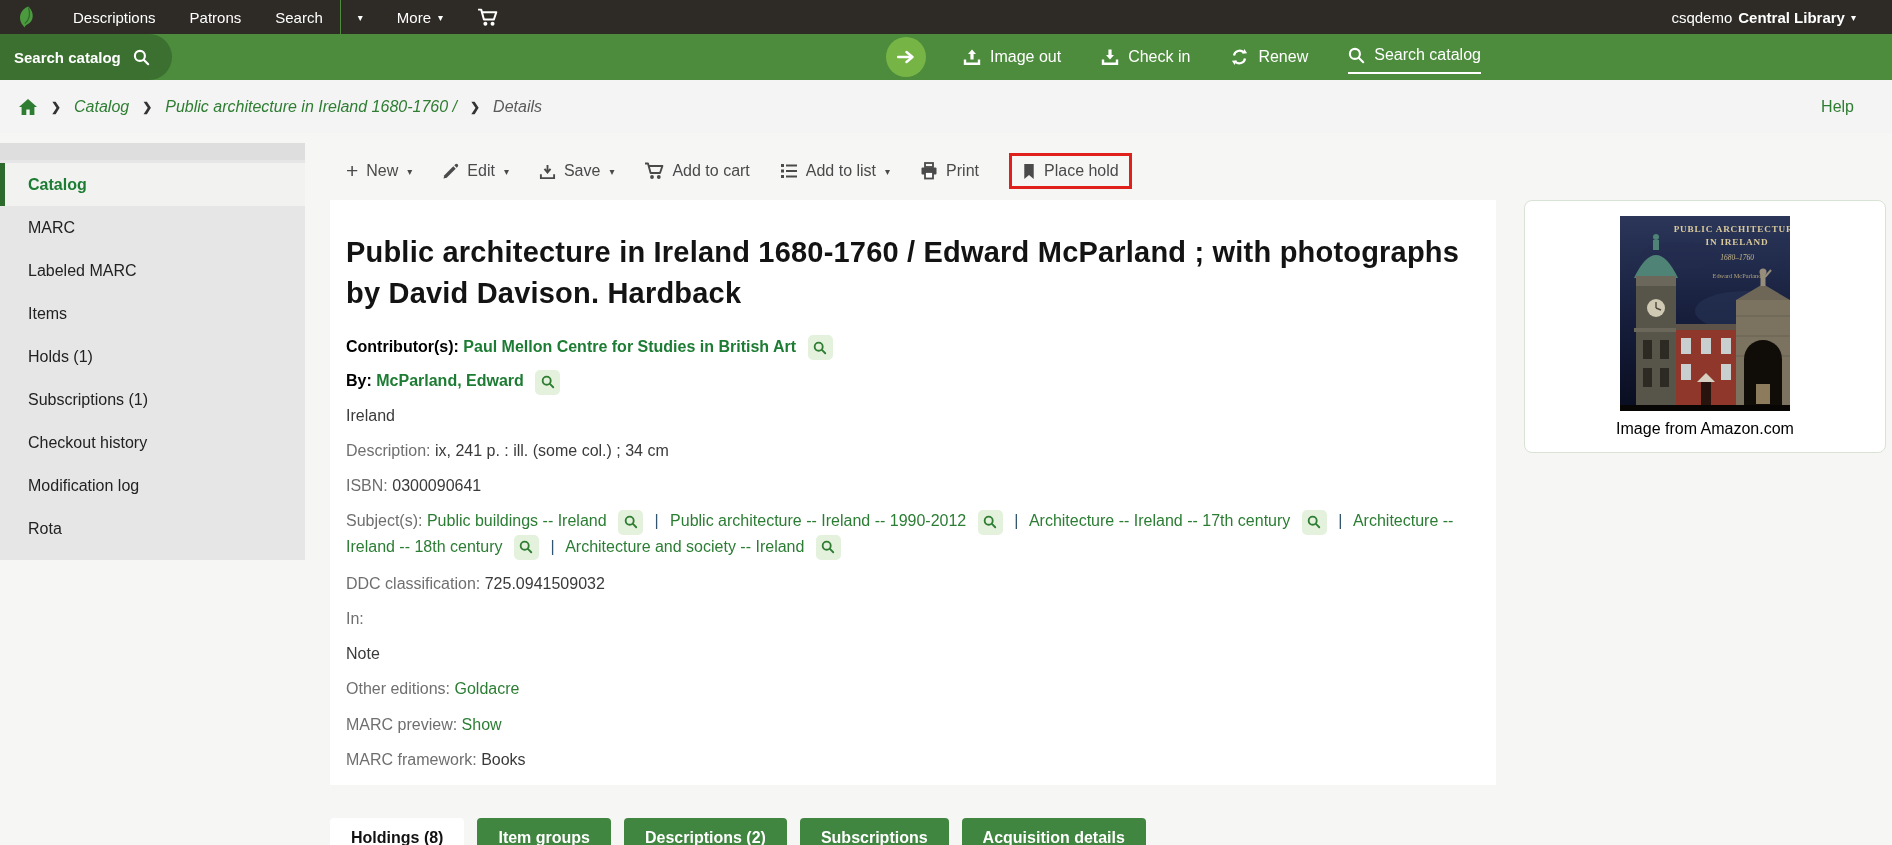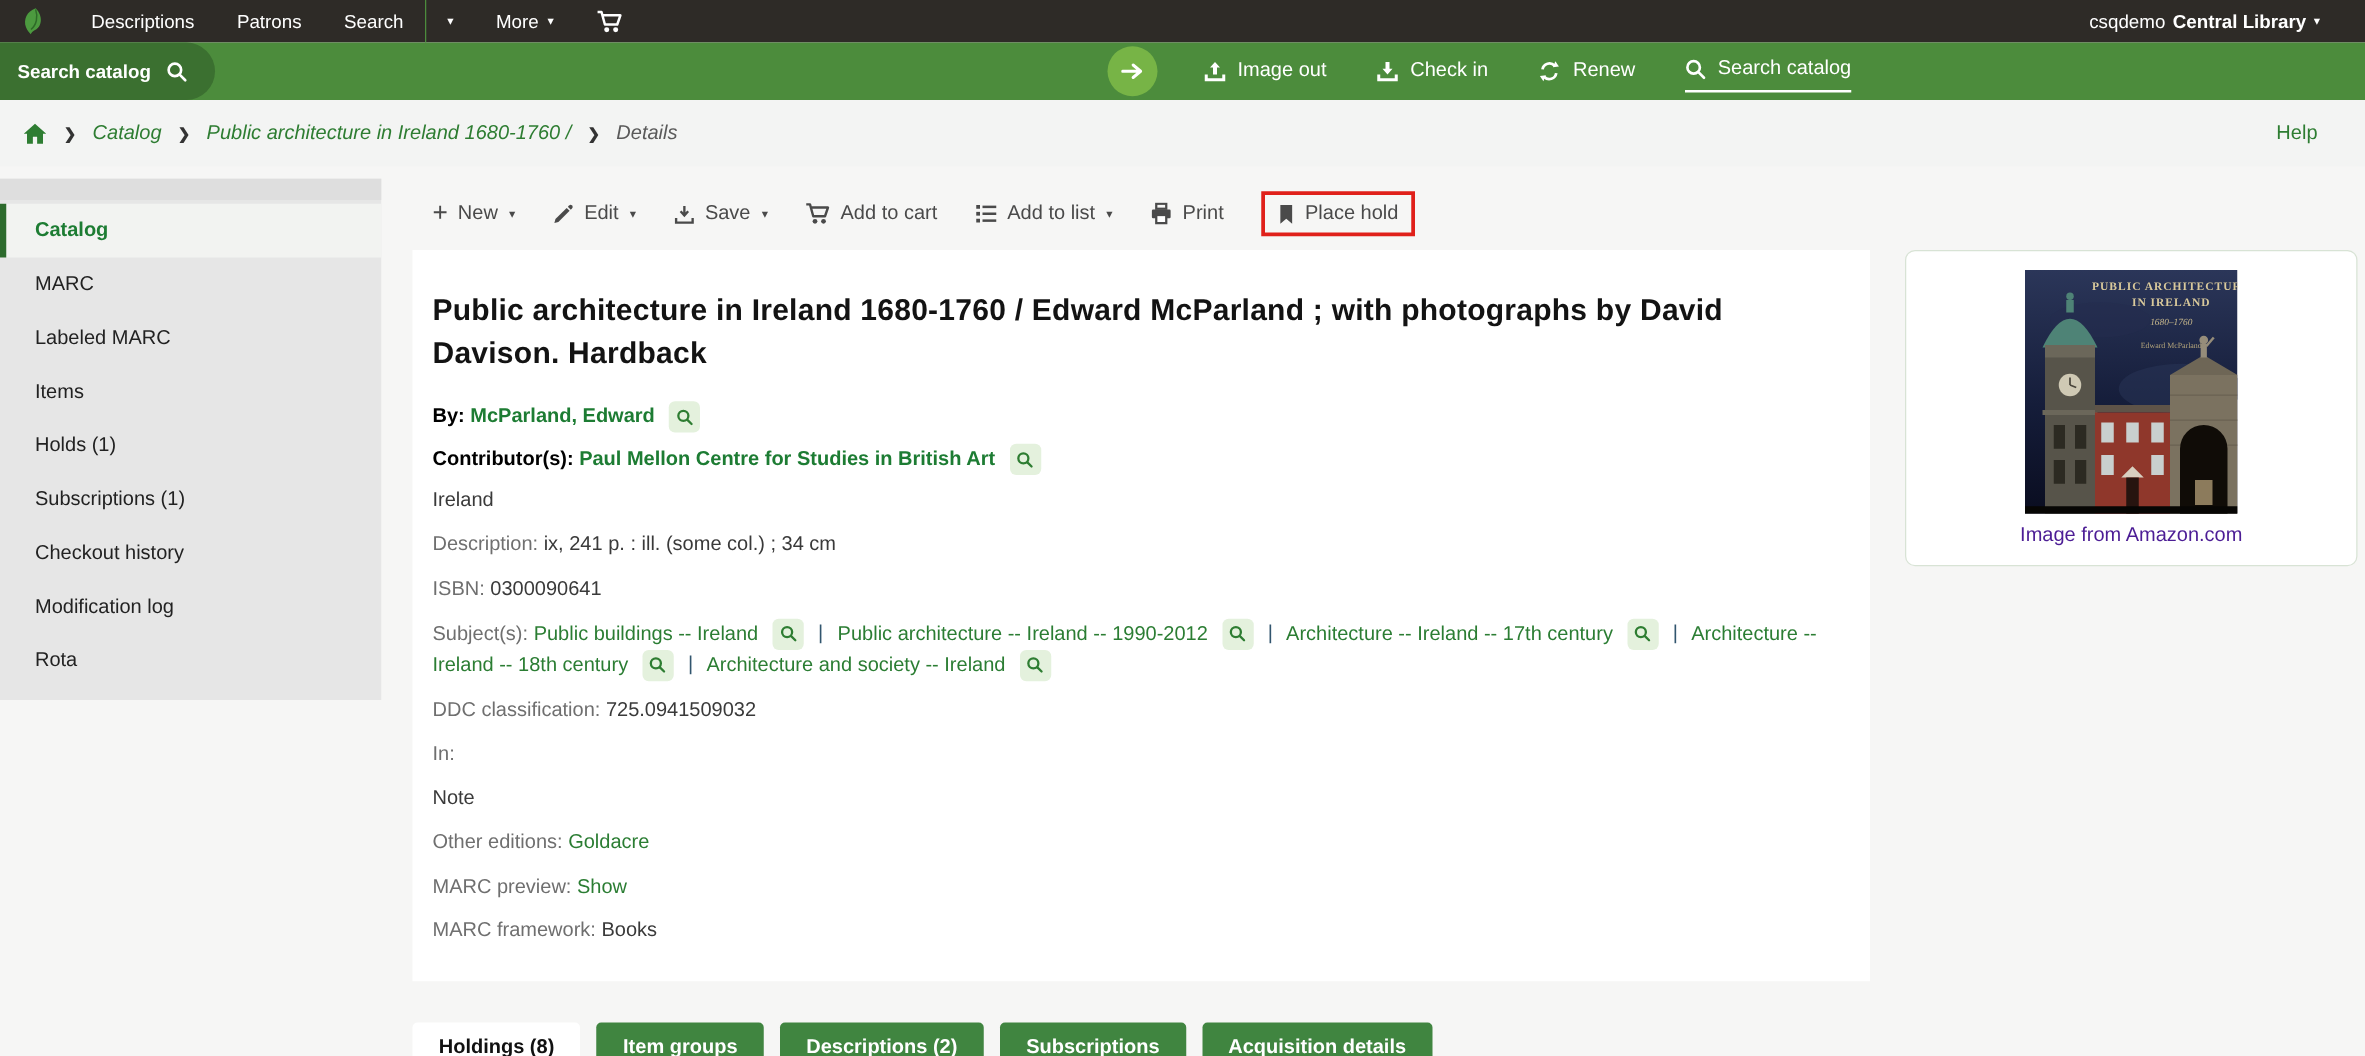--- a/index.html
+++ b/index.html
@@ -44,35 +44,35 @@
 
   
   .toolbar { position:absolute; left:346px; top:148px; display:flex; align-items:center; gap:30px; color:#4a4a4a; font-size:16px; height:46px; }
   .tbtn { display:flex; align-items:center; gap:8px; color:#4a4a4a; }
   .tbtn .caret { color:#4a4a4a; margin-left:1px; }
   .tbtn.highlighted { border:3px solid #e0201a; padding:6px 10px; }
   .plus-glyph { font-size:21px; line-height:14px; font-weight:400; }
 
   
   .record-card { position:absolute; left:330px; top:200px; width:1166px; height:585px; background:#fff; padding:32px 30px 20px 16px; }
-  .rec-title { font-size:24px; font-weight:bold; color:#131313; line-height:1.4; max-width:1135px; letter-spacing:.2px; }
+  .rec-title { font-size:29px; font-weight:bold; color:#131313; line-height:1.4; max-width:1135px; letter-spacing:.2px; }
   .fields { margin-top:22px; font-size:16px; color:#3a3a3a; }
   .fields .row { margin-bottom:12px; line-height:1.45; }
   .row.tight { margin-bottom:9px; }
   .glabel { color:#6f6f6f; }
   .blabel { color:#000; font-weight:bold; }
   .glink { color:#2b7d33; }
   .glink.bold { color:#1d7c33; font-weight:bold; }
   .mag-badge { display:inline-flex; width:25px; height:25px; background:#e4f1dd; border-radius:5px; align-items:center; justify-content:center; margin-left:7px; vertical-align:middle; color:#2e7d32; }
   .pipe { color:#31556e; margin:0 7px; }
   .subjects-row { max-width:1125px; line-height:1.85; margin-bottom:8px; }
 
   
   .cover-card { position:absolute; left:1524px; top:200px; width:362px; height:253px; background:#fff; border:1px solid #d8e3d5; border-radius:8px; display:flex; flex-direction:column; align-items:center; justify-content:center; }
-  .cover-caption { color:#4c1d95; font-size:16px; margin-top:9px; }
+  .cover-caption { color:#000000; font-size:16px; margin-top:9px; }
 
   
   .tabs { position:absolute; left:330px; top:818px; display:flex; gap:13px; }
   .tab { padding:11px 21px; font-size:16px; font-weight:bold; border-radius:4px 4px 0 0; background:#408540; color:#fff; }
   .tab.active { background:#fff; color:#111; }
 </style>
 </head>
 <body>
 
 <div class="topbar">
@@ -264,33 +264,33 @@
     </svg>
     <span>Place hold</span>
   </button>
 </div>
 
 <div class="record-card">
   <h1 class="rec-title">Public architecture in Ireland 1680-1760 / Edward McParland ; with photographs by David Davison. Hardback</h1>
   <div class="fields">
 
     <div class="row tight">
+      <span class="blabel">Contributor(s):</span>
+      <a class="glink bold">Paul Mellon Centre for Studies in British Art</a>
+      <span class="mag-badge">
+        <svg width="14" height="14" viewBox="0 0 16 16">
+            <circle cx="6.5" cy="6.5" r="4.6" fill="none" stroke="currentColor" stroke-width="2.1"></circle>
+            <line x1="10.2" y1="10.2" x2="14" y2="14" stroke="currentColor" stroke-width="2.1" stroke-linecap="round"></line>
+          </svg>
+      </span>
+    </div>
+
+    <div class="row tight">
       <span class="blabel">By:</span>
       <a class="glink bold">McParland, Edward</a>
-      <span class="mag-badge">
-        <svg width="14" height="14" viewBox="0 0 16 16">
-            <circle cx="6.5" cy="6.5" r="4.6" fill="none" stroke="currentColor" stroke-width="2.1"></circle>
-            <line x1="10.2" y1="10.2" x2="14" y2="14" stroke="currentColor" stroke-width="2.1" stroke-linecap="round"></line>
-          </svg>
-      </span>
-    </div>
-
-    <div class="row tight">
-      <span class="blabel">Contributor(s):</span>
-      <a class="glink bold">Paul Mellon Centre for Studies in British Art</a>
       <span class="mag-badge">
         <svg width="14" height="14" viewBox="0 0 16 16">
             <circle cx="6.5" cy="6.5" r="4.6" fill="none" stroke="currentColor" stroke-width="2.1"></circle>
             <line x1="10.2" y1="10.2" x2="14" y2="14" stroke="currentColor" stroke-width="2.1" stroke-linecap="round"></line>
           </svg>
       </span>
     </div>
 
     <div class="row"><span>Ireland</span></div>
 

